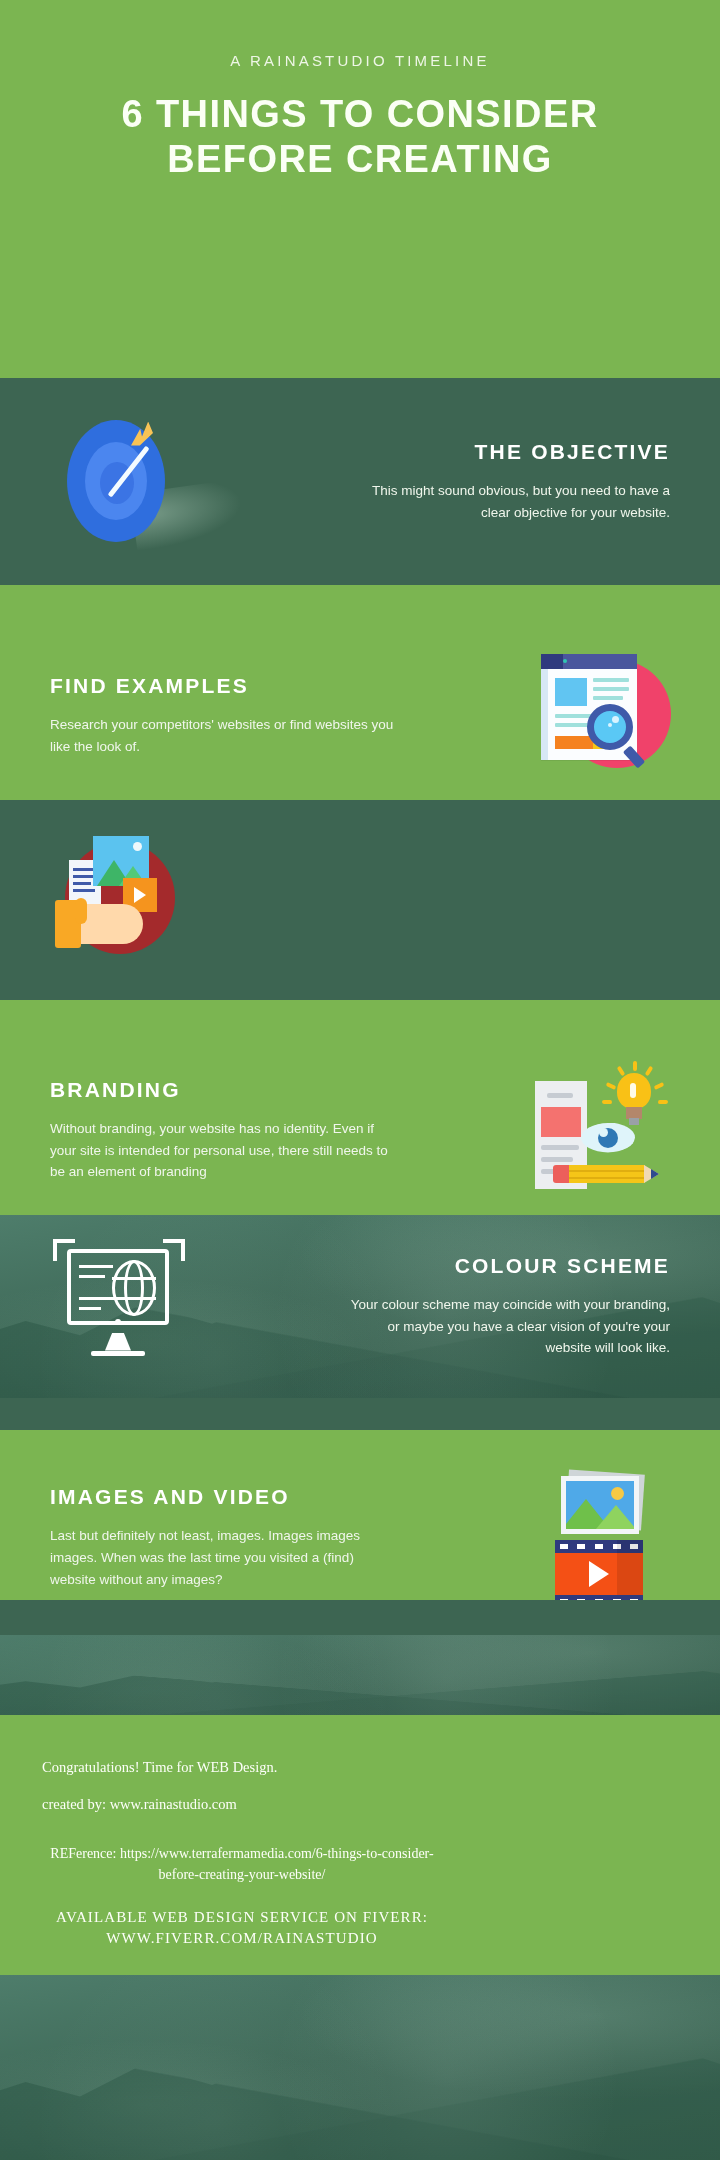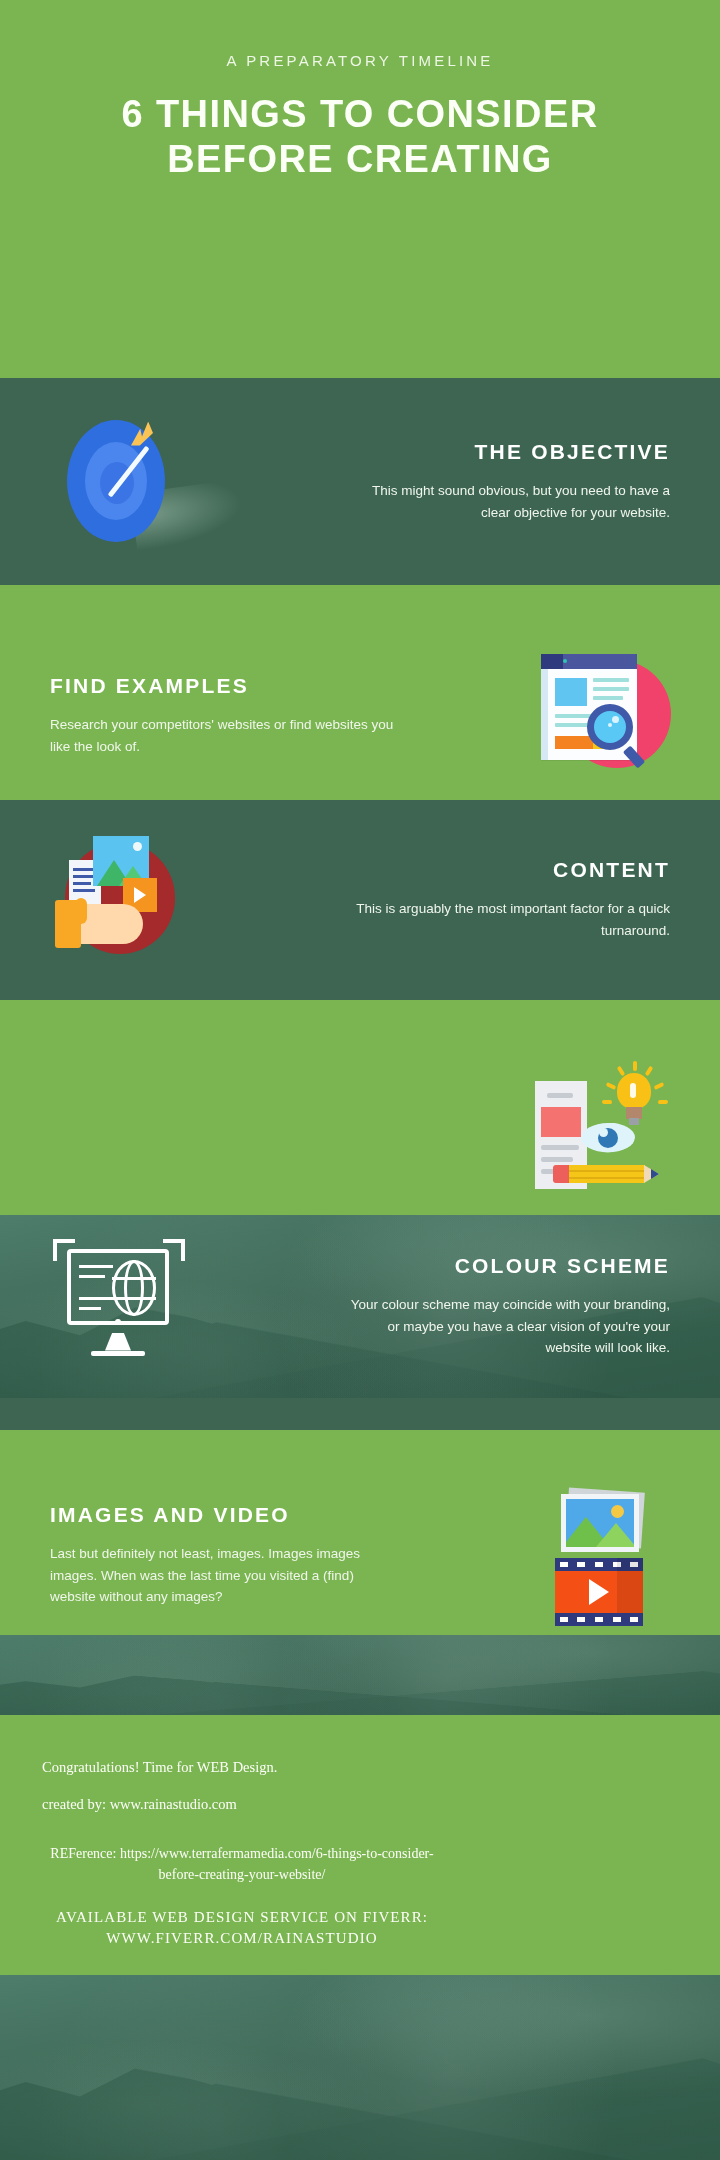--- a/index.html
+++ b/index.html
@@ -363,21 +363,21 @@
     width: 0; height: 0; border-left: 20px solid #ffffff;
     border-top: 13px solid transparent; border-bottom: 13px solid transparent; }
   .iv-film .shade { position: absolute; right: 0; top: 0; bottom: 0; width: 26px; background: rgba(0,0,0,.10); }
 </style>
 </head>
 <body>
 
 <div class="infographic">
 
   <div class="band light header" style="top:0; height:378px;">
-    <div class="kicker">A PREPARATORY TIMELINE</div>
+    <div class="kicker">A RAINASTUDIO TIMELINE</div>
     <div class="main-title">
       <span>6 THINGS TO CONSIDER</span>
       <span>BEFORE CREATING</span>
     </div>
   </div>
 
   <div class="band dark" style="top:378px; height:207px;">
     <div class="row text-right">
       <div class="art">
         <div class="icon-wrap">
@@ -443,24 +443,20 @@
             <span class="sun"></span>
             <span class="m1"></span>
             <span class="m2"></span>
           </div>
           <div class="c-play"></div>
           <div class="c-hand"></div>
           <div class="c-cuff"></div>
           <div class="c-thumb"></div>
         </div>
       </div>
-      <div class="copy">
-        <div class="sec-title">CONTENT</div>
-        <div class="sec-body">This is arguably the most important factor for a quick turnaround.</div>
-      </div>
     </div>
   </div>
 
   <div class="band light" style="top:1000px; height:215px;">
     <div class="row text-left">
       <div class="art">
         <div class="icon-wrap">
           <div class="b-doc">
             <span class="cap"></span>
             <span class="blk"></span>
@@ -485,20 +481,24 @@
           <div class="b-eye">
             <span class="iris"></span>
           </div>
           <div class="b-pencil">
             <span class="body"></span>
             <span class="er"></span>
             <span class="tip"></span>
             <span class="lead"></span>
           </div>
         </div>
+      </div>
+      <div class="copy">
+        <div class="sec-title">BRANDING</div>
+        <div class="sec-body">Without branding, your website has no identity. Even if your site is intended for personal use, there still needs to be an element of branding</div>
       </div>
     </div>
   </div>
 
   <div class="band photo" style="top:1215px; height:183px;">
     <div class="row text-right">
       <div class="art">
         <div class="icon-wrap">
           <div class="m-br tl"></div>
           <div class="m-br tr"></div>
@@ -518,21 +518,21 @@
           <div class="m-base"></div>
         </div>
       </div>
       <div class="copy">
         <div class="sec-title">COLOUR SCHEME</div>
         <div class="sec-body">Your colour scheme may coincide with your branding, or maybe you have a clear vision of you're your website will look like.</div>
       </div>
     </div>
   </div>
 
-  <div class="band light" style="top:1430px; height:205px;">
+  <div class="band light" style="top:1430px; height:170px;">
     <div class="row text-left">
       <div class="art">
         <div class="icon-wrap">
           <div class="iv-shadow"></div>
           <div class="iv-photo">
             <div class="sky">
               <span class="sun"></span>
               <span class="mtn1"></span>
               <span class="mtn2"></span>
             </div>

